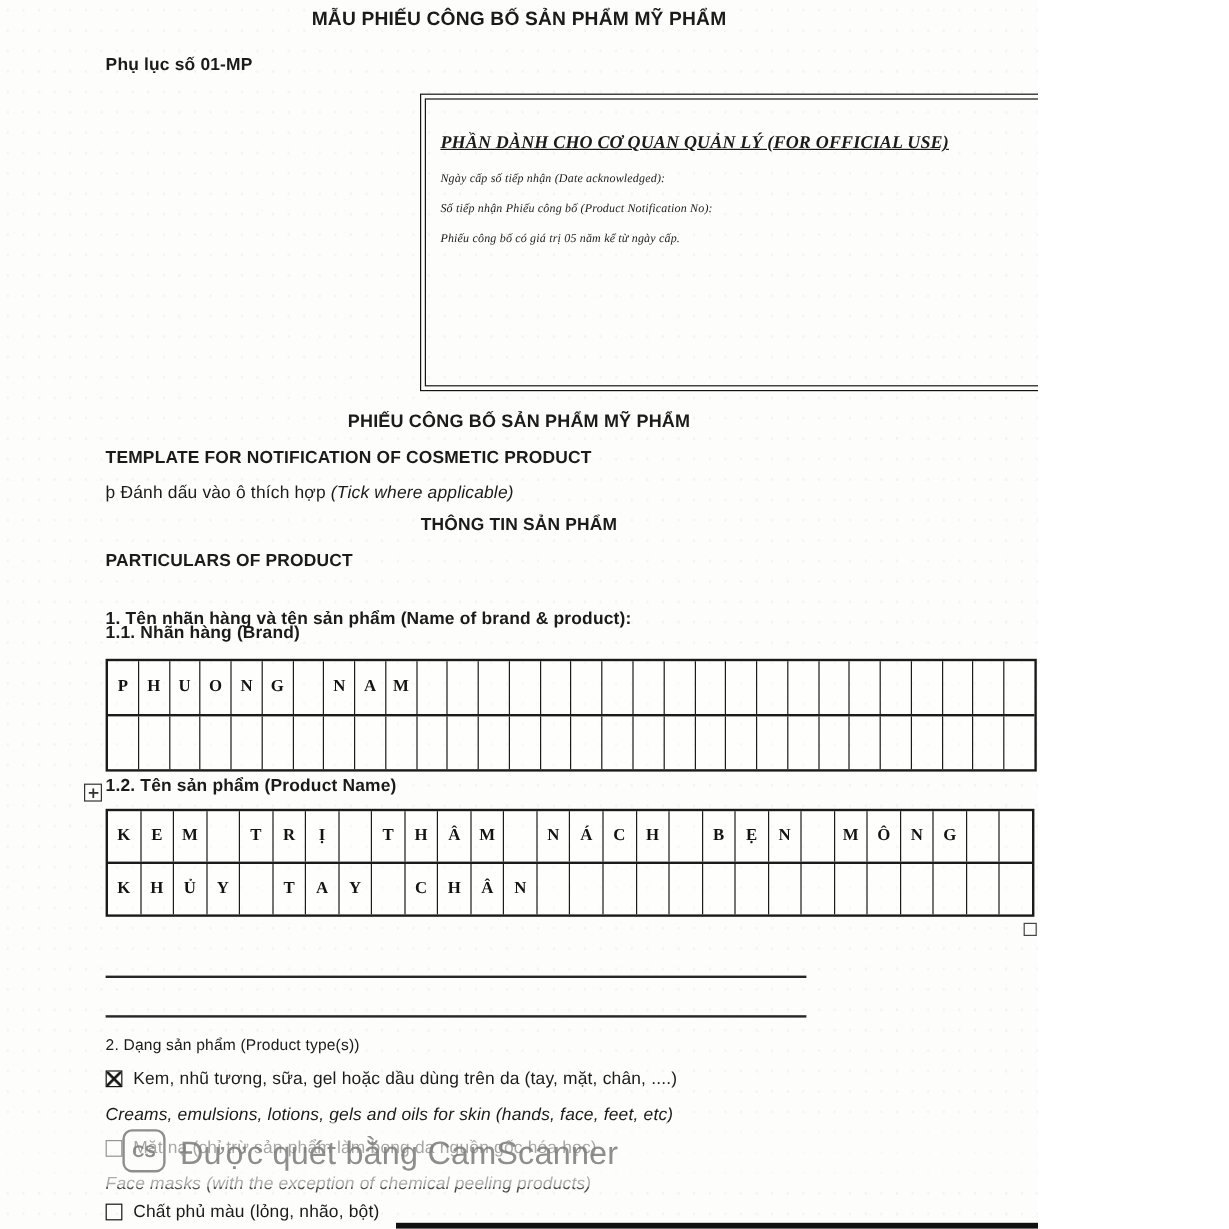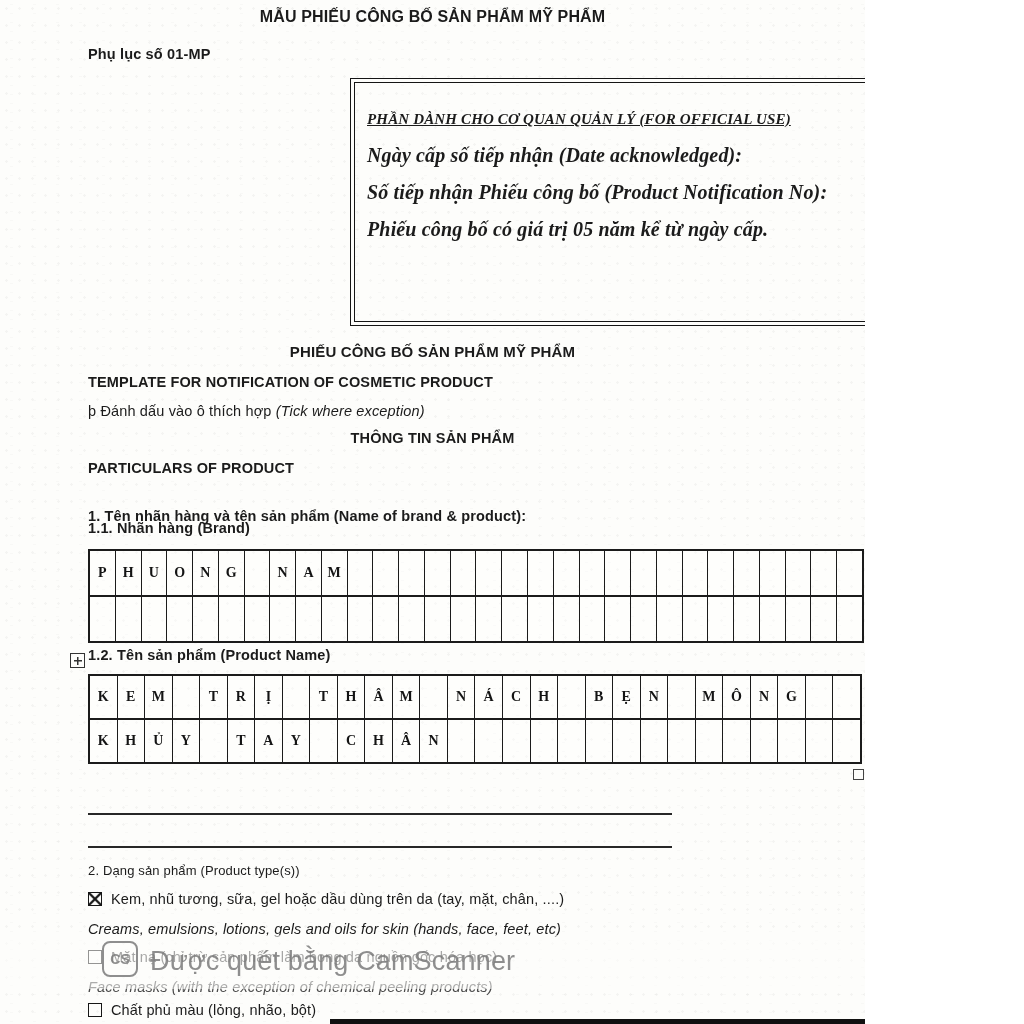--- a/index.html
+++ b/index.html
@@ -20,21 +20,21 @@
 
   .doc-title{top:8px; font-size:16px; font-weight:bold;}
   .appendix{left:88px; top:46px; font-size:14.5px; font-weight:bold;}
 
   
   .obox{left:350px; top:78px; width:524px; height:246px; border:1.5px solid #151515;}
   .obox-inner{position:absolute; inset:3px; border:1px solid #151515; padding:24px 12px;
     font-family:"Liberation Serif", serif;}
   .obox-heading{font-size:15px; font-weight:bold; font-style:italic;
     text-decoration:underline; margin:4px 0 16px 0;}
-  .obox-line{font-size:20px; font-style:italic; margin:0 0 14px 0;font-weight:bold;}
+  .obox-line{font-size:10px; font-style:italic; margin:0 0 14px 0;}
 
   .form-title-vi{top:343px; font-size:15px; font-weight:bold;}
   .form-title-en{left:88px; top:374px; font-size:14.5px; font-weight:bold;}
   .tick-note{left:88px; top:403px; font-size:14.5px;}
   .section-vi{top:430px; font-size:14.5px; font-weight:bold;}
   .section-en{left:88px; top:460px; font-size:14.5px; font-weight:bold;}
   .q1{left:88px; top:492px; font-size:14.5px; font-weight:bold;margin-top:16px;}
   .q1-1{left:88px; top:520px; font-size:14.5px; font-weight:bold;}
   .q1-2{left:88px; top:647px; font-size:14.5px; font-weight:bold;}
   .q1-3{left:88px; top:770px; font-size:14.5px; font-weight:bold;}
@@ -101,21 +101,21 @@
       <p class="obox-line">Số tiếp nhận Phiếu công bố (Product Notification No):</p>
       <p class="obox-line">Phiếu công bố có giá trị 05 năm kể từ ngày cấp.</p>
     </div>
   </div>
 
   <div class="abs center form-title-vi">PHIẾU CÔNG BỐ SẢN PHẨM MỸ PHẨM</div>
   <div class="abs form-title-en">TEMPLATE FOR NOTIFICATION OF COSMETIC PRODUCT</div>
 
   <div class="abs tick-note">
     <span>þ Đánh dấu vào ô thích hợp</span>
-    <span class="i">(Tick where exception)</span>
+    <span class="i">(Tick where applicable)</span>
   </div>
 
   <div class="abs center section-vi">THÔNG TIN SẢN PHẨM</div>
   <div class="abs section-en">PARTICULARS OF PRODUCT</div>
 
   <div class="abs q1">1. Tên nhãn hàng và tên sản phẩm (Name of brand &amp; product):</div>
   <div class="abs q1-1">1.1. Nhãn hàng (Brand)</div>
 
   <div class="abs char-grid brand-grid">
       <div class="grid-row">

